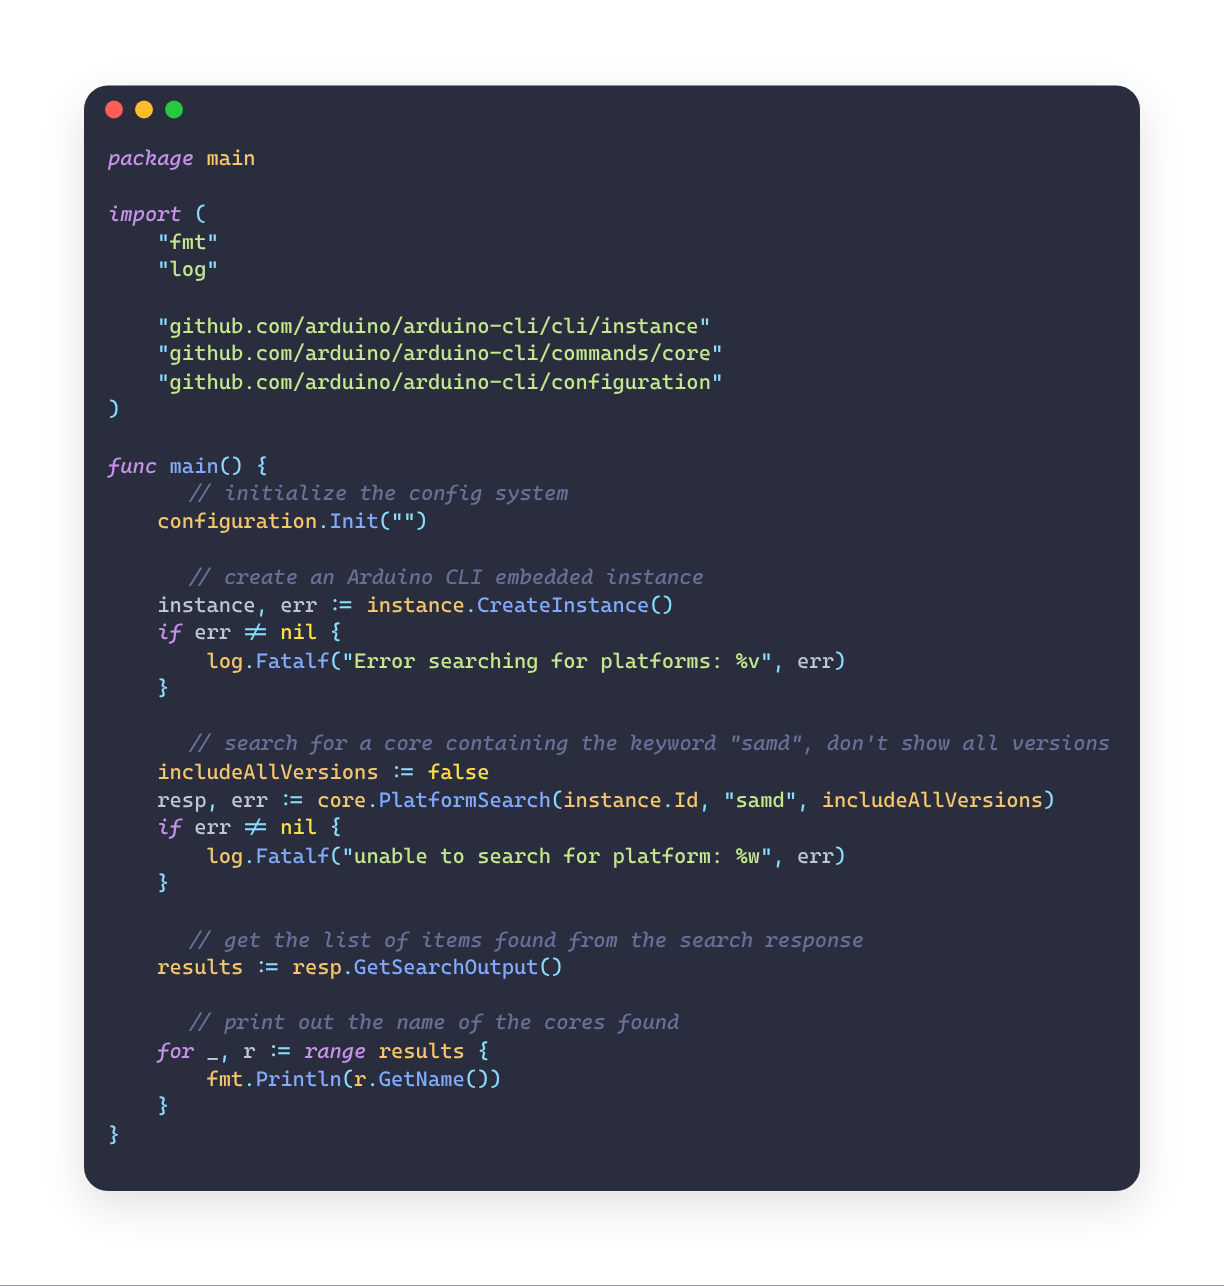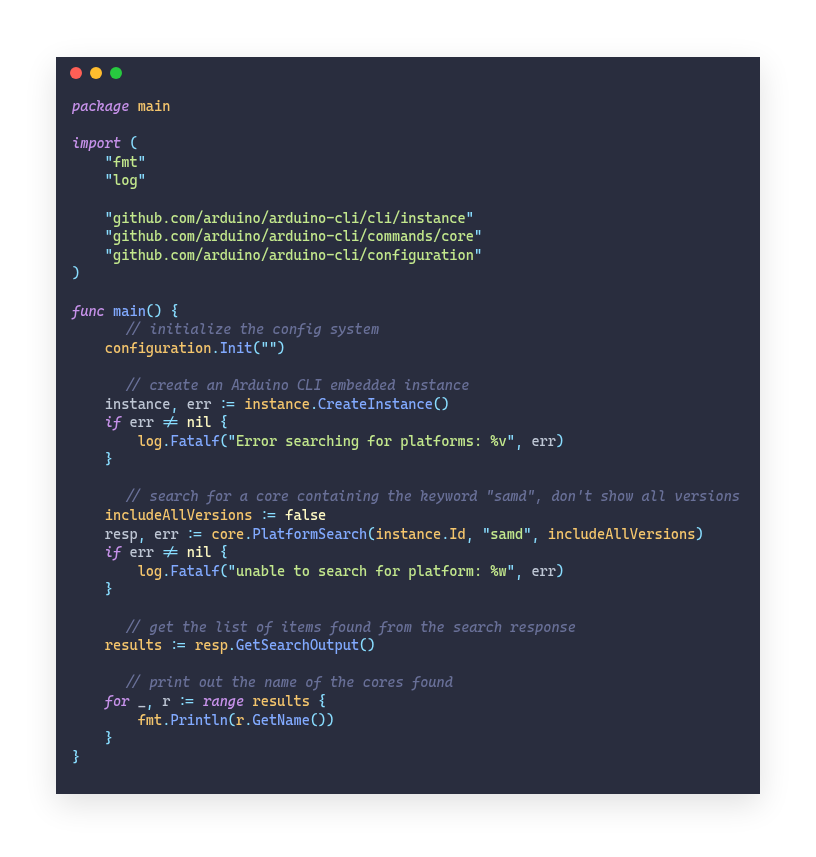--- a/index.html
+++ b/index.html
@@ -11,21 +11,21 @@
     justify-content: center;
     align-items: flex-start;
     min-height: 857px;
     width: 816px;
     box-sizing: border-box;
     padding-top: 57px;
   }
   .window {
     width: 704px;
     background: #292d3e;
-    border-radius: 0;
+    border-radius: 16px;
     box-shadow: 0 10px 30px rgba(0,0,0,0.12);
     overflow: hidden;
     padding-bottom: 16px;
   }
   .titlebar {
     height: 32px;
     display: flex;
     align-items: center;
     padding-left: 14px;
     gap: 8px;
@@ -48,21 +48,21 @@
   }
   .line { display: block; }
   .kw-pkg   { color: #c792ea; font-style: italic; } 
   .ident    { color: #f5c66d; } 
   .white    { color: #bfc7d5; }
   .punc     { color: #89ddff; } 
   .str      { color: #c3e88d; } 
   .strq     { color: #89ddff; } 
   .comment  { color: #697098; font-style: italic; margin-left: 20px; } 
   .call     { color: #82aaff; } 
-  .const    { color: #fef9c3; } 
+  .const    { color: #fde047; } 
   .varname  { color: #bfc7d5; } 
 </style>
 </head>
 <body>
 
 <div class="window">
   <div class="titlebar">
     <div class="dot red"></div>
     <div class="dot yellow"></div>
     <div class="dot green"></div>

